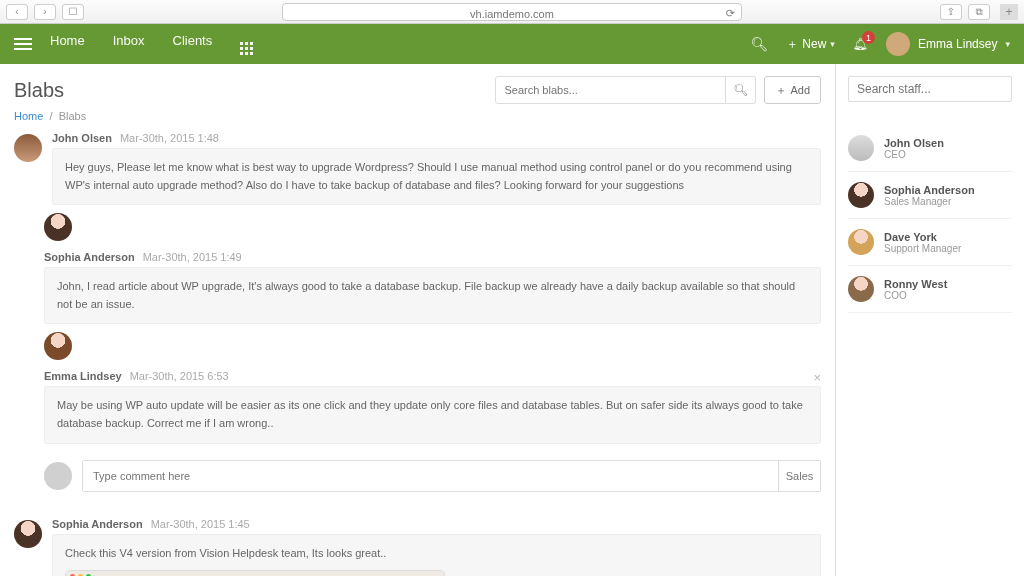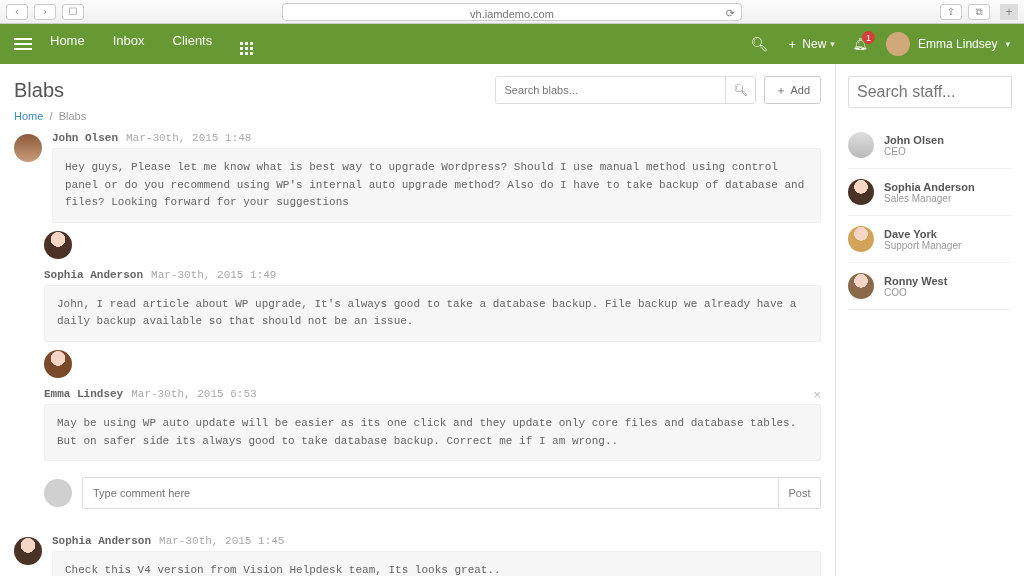--- a/index.html
+++ b/index.html
@@ -50,21 +50,21 @@
   .breadcrumb a{color:#3b8bd4;text-decoration:none;}
 
   
   .thread{padding:0 14px 20px;}
   .post{display:flex;gap:10px;margin-bottom:6px;}
   .post.indent{margin-left:30px;flex-direction:column;}
   .pavatar{width:28px;height:28px;border-radius:50%;background:#d0d0d0;flex-shrink:0;margin-top:2px;}
   .pavatar.f1{background:linear-gradient(#8a5a3a,#c99b7a);}
   .pavatar.f2{background:radial-gradient(circle at 50% 30%, #f5d6c6 30%, #4a3226 31%);}
   .pavatar.f3{background:radial-gradient(circle at 50% 30%, #f5d6c6 30%, #7a4a2a 31%);}
-  .pbody{flex:1;font-family:Liberation Mono, monospace;}
+  .pbody{flex:1;}
   .phead{font-size:11px;margin-bottom:4px;}
   .pauthor{font-weight:600;color:#666;margin-right:8px;}
   .ptime{color:#aaa;}
   .pclose{float:right;color:#bbb;cursor:pointer;font-size:13px;}
   .pmsg{background:#f6f6f6;border:1px solid #eee;border-radius:2px;padding:10px 12px;font-size:11px;line-height:1.6;color:#666;margin-bottom:0;}
   .comment-row{display:flex;margin-left:30px;margin-top:16px;margin-bottom:26px;gap:10px;}
   .comment-input{flex:1;display:flex;border:1px solid #ddd;border-radius:2px;height:32px;}
   .comment-input input{flex:1;border:none;padding:0 10px;font-size:11px;outline:none;}
   .post-btn{width:42px;border-left:1px solid #ddd;display:flex;align-items:center;justify-content:center;font-size:11px;color:#777;cursor:pointer;}
 
@@ -80,21 +80,21 @@
   .shot-side{width:56px;background:#fafafa;border-right:1px solid #eee;padding:4px;font-size:6px;line-height:1.8;color:#888;}
   .shot-side b{color:#444;}
   .shot-main{flex:1;padding:4px 6px;}
   .shot-main h6{font-size:8px;color:#444;margin-bottom:2px;font-weight:600;}
   .shot-tabs{display:flex;gap:6px;font-size:6px;color:#888;margin-bottom:3px;}
   .shot-table{width:100%;border-collapse:collapse;font-size:6px;}
   .shot-table th,.shot-table td{border-bottom:1px solid #eee;padding:2px 3px;text-align:left;color:#888;}
   .shot-table th{color:#666;font-weight:600;}
 
   
-  .staff-search{width:100%;height:32px;border:1px solid #ddd;border-radius:2px;padding:0 8px;font-size:16px;margin-bottom:14px;outline:none;color:#777;}
+  .staff-search{width:100%;height:26px;border:1px solid #ddd;border-radius:2px;padding:0 8px;font-size:12px;margin-bottom:23px;outline:none;color:#777;}
   .staff{display:flex;gap:10px;align-items:center;padding:10px 0;border-bottom:1px solid #f0f0f0;}
   .staff .sav{width:26px;height:26px;border-radius:50%;background:#ddd;}
   .staff .sav.a{background:linear-gradient(#ddd,#bbb);}
   .staff .sav.b{background:radial-gradient(circle at 50% 30%,#f5d6c6 30%,#4a3226 31%);}
   .staff .sav.c{background:radial-gradient(circle at 50% 30%,#f5d6c6 30%,#d4a35a 31%);}
   .staff .sav.d{background:radial-gradient(circle at 50% 30%,#f5d6c6 30%,#8a6a4a 31%);}
   .sname{font-weight:600;color:#555;font-size:11px;}
   .srole{font-size:10px;color:#999;}
 </style>
 </head>
@@ -195,21 +195,21 @@
         <div class="pbody">
           <div class="phead"><span class="pauthor">Emma Lindsey</span><span class="ptime">Mar-30th, 2015 6:53</span><span class="pclose">×</span></div>
           <div class="pmsg">May be using WP auto update will be easier as its one click and they update only core files and database tables. But on safer side its always good to take database backup. Correct me if I am wrong..</div>
         </div>
       </div>
 
       <div class="comment-row">
         <div class="pavatar"></div>
         <div class="comment-input">
           <input placeholder="Type comment here" style="">
-          <div class="post-btn">Post</div>
+          <div class="post-btn">Sales</div>
         </div>
       </div>
 
       <div class="post">
         <div class="pavatar f2"></div>
         <div class="pbody">
           <div class="phead"><span class="pauthor">Sophia Anderson</span><span class="ptime">Mar-30th, 2015 1:45</span></div>
           <div class="pmsg">
             <span>Check this V4 version from Vision Helpdesk team, Its looks great..</span>
             

